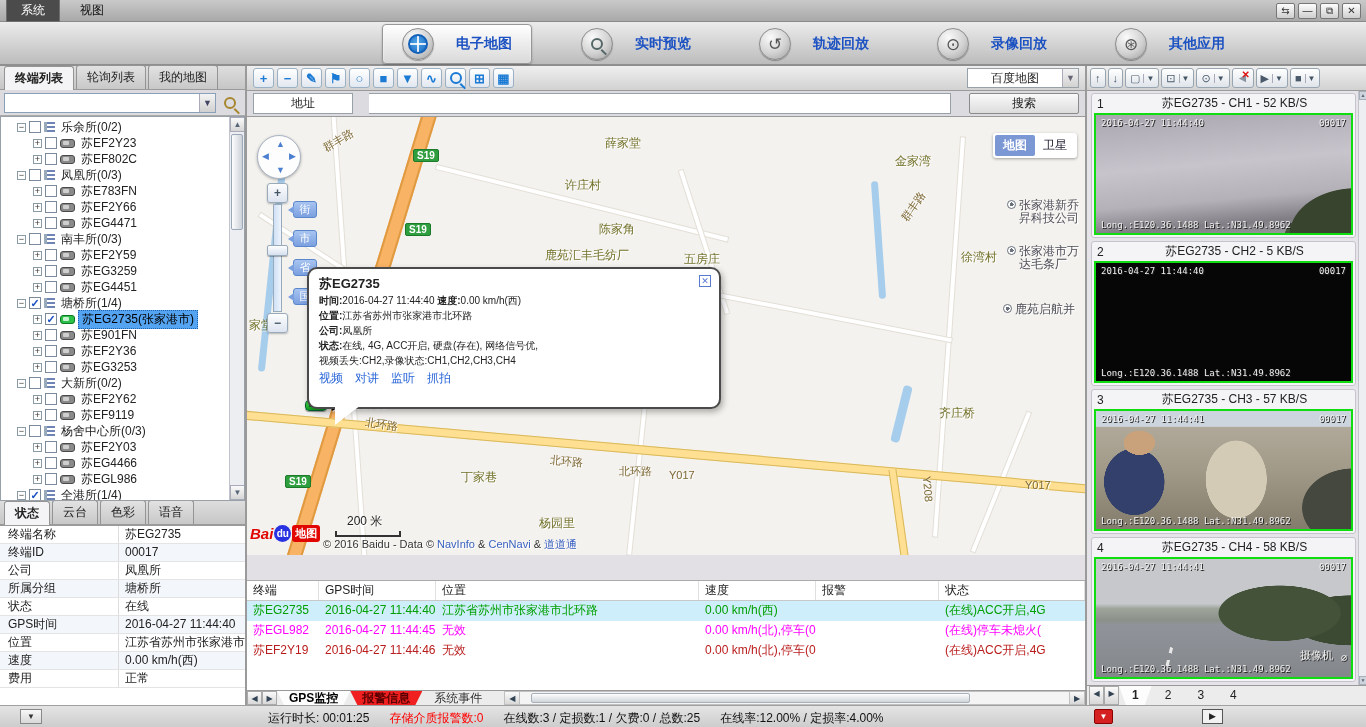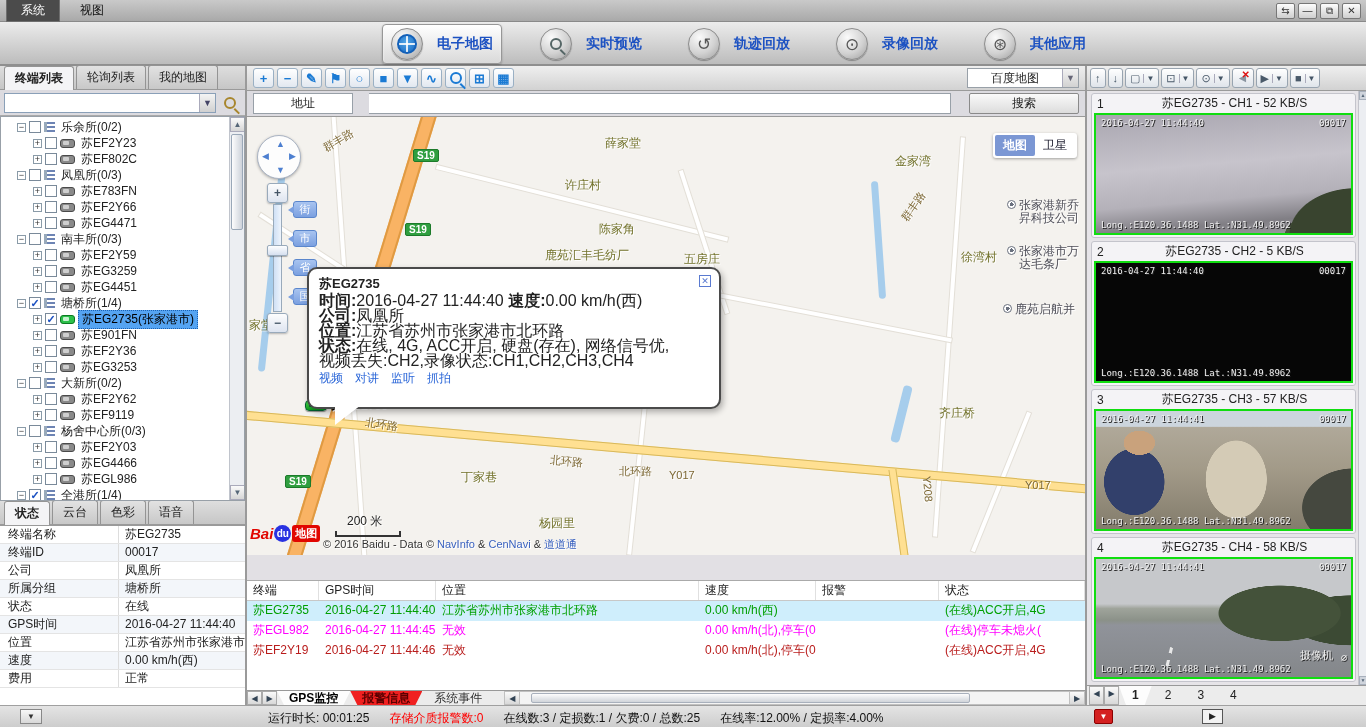--- a/index.html
+++ b/index.html
@@ -9,21 +9,21 @@
   
   #menubar{position:absolute;left:0;top:0;width:1366px;height:22px;background:linear-gradient(#c9c9c9,#a9a9a9);border-bottom:1px solid #8a8a8a;display:flex;align-items:center}
   .menu-item{padding:2px 14px;margin-left:6px;color:#111;cursor:default}
   .menu-item.active{background:#4b4b4b;color:#fff;border:1px solid #6e6e6e}
   #win-controls{position:absolute;right:5px;top:3px;display:flex;gap:3px}
   .winbtn{width:19px;height:16px;border:1px solid #777;border-radius:2px;background:linear-gradient(#fdfdfd,#cfcfcf);font-size:10px;line-height:14px;text-align:center;color:#333}
 
   
   #toolbar{position:absolute;left:0;top:22px;width:1366px;height:44px;background:linear-gradient(#ececec,#bcbcbc);border-bottom:2px solid #8f8f8f}
   #toolbar-buttons{position:absolute;left:382px;top:0;height:44px;display:flex;align-items:center;gap:30px}
-  .tbtn{display:flex;align-items:center;gap:14px;padding:3px 8px;border-radius:4px}
+  .tbtn{display:flex;align-items:center;gap:22px;padding:3px 19px;border-radius:4px}
   .tbtn.active{background:linear-gradient(#ffffff,#d9d9d9);border:1px solid #979797;box-shadow:inset 0 1px 2px rgba(255,255,255,.9),0 1px 2px rgba(0,0,0,.25)}
   .ticon{width:32px;height:32px;border-radius:50%;border:1px solid #8d8d8d;background:radial-gradient(circle at 35% 28%,#fafafa,#d2d2d2 55%,#9e9e9e);display:flex;align-items:center;justify-content:center;font-size:17px;color:#555;box-shadow:0 1px 1px rgba(0,0,0,.3)}
   .tlabel{font-size:14px;font-weight:bold;color:#1d52c2}
   .globe{width:20px;height:20px;border-radius:50%;border:2px solid #1360b8;background:
     linear-gradient(rgba(255,255,255,.85),rgba(255,255,255,.85)) 50% 50%/100% 2px no-repeat,
     linear-gradient(rgba(255,255,255,.85),rgba(255,255,255,.85)) 50% 50%/2px 100% no-repeat,
     radial-gradient(circle at 45% 40%,#52a8e8,#1565c0)}
   .magshape{position:relative;width:12px;height:12px;border:2px solid #566;border-radius:50%;display:inline-block}
   .magshape::after{content:"";position:absolute;left:9px;top:9px;width:7px;height:2px;background:#566;transform:rotate(45deg);transform-origin:left top}
   .magshape.gold{border-color:#a8862e}.magshape.gold::after{background:#a8862e}
@@ -93,21 +93,21 @@
   #maptoggle span{padding:2px 8px;font-size:12px;border-radius:2px}
   #maptoggle .on{background:#7b97d4;color:#fff;font-weight:bold}
   #maptoggle .off{color:#223}
   
   #marker{position:absolute;left:58px;top:283px;width:22px;height:11px;border-radius:4px;background:linear-gradient(#4ade4a,#0f9f1f);border:1px solid #063;box-shadow:0 1px 1px rgba(0,0,0,.4)}
   #marker::after{content:"";position:absolute;left:3px;top:2px;width:8px;height:4px;background:#063;border-radius:1px}
   #marker-label{position:absolute;left:84px;top:280px;font-weight:bold;color:#000;font-size:12px;text-shadow:1px 1px 0 #fff}
   #popup{position:absolute;left:60px;top:150px;width:414px;height:142px;background:#fff;border:2px solid #4a4a4a;border-radius:10px;padding:6px 10px;box-shadow:2px 3px 6px rgba(0,0,0,.3);z-index:5}
   #popup::after{content:"";position:absolute;left:26px;bottom:-18px;border-top:20px solid #fff;border-right:26px solid transparent}
   #popup .ptitle{font-weight:bold;font-size:13px}
-  #popup .pline{font-size:16px;line-height:15px}
+  #popup .pline{font-size:10px;line-height:15px}
   #popup .pline b{font-weight:bold}
   #popup-close{position:absolute;right:8px;top:6px;width:12px;height:12px;border:1px solid #5a7ad0;color:#5a7ad0;font-size:9px;line-height:11px;text-align:center}
   #popup-links{margin-top:2px}
   #popup-links span{color:#2a66d8;margin-right:12px}
   
   #scalebar{position:absolute;left:100px;top:396px;color:#222;font-size:12px;text-shadow:1px 1px 0 #fff}
   #scaleline{position:absolute;left:88px;top:414px;width:66px;height:6px;border:2px solid #333;border-top:none}
   #bdlogo{position:absolute;left:3px;top:408px;display:flex;align-items:center;font-weight:bold}
   #bdlogo .bai{color:#e10600;font-size:15px;font-style:italic}
   #bdlogo .du{background:#2932e1;color:#fff;border-radius:50%;width:17px;height:17px;font-size:10px;text-align:center;line-height:17px;margin:0 1px}
@@ -554,22 +554,22 @@
       </div>
 
       <div id="marker"></div>
       <div id="marker-label">苏EG2735</div>
 
       <div id="popup">
         <div class="ptitle">苏EG2735</div>
         <div id="popup-close">✕</div>
         <div id="popup-lines">
             <div class="pline"><b>时间:</b><span>2016-04-27 11:44:40      </span><b>速度:</b><span>0.00 km/h(西)</span></div>
+            <div class="pline"><b>位置:</b><span>江苏省苏州市张家港市北环路</span></div>
             <div class="pline"><b>公司:</b><span>凤凰所</span></div>
-            <div class="pline"><b>位置:</b><span>江苏省苏州市张家港市北环路</span></div>
             <div class="pline"><b>状态:</b><span>在线, 4G, ACC开启, 硬盘(存在), 网络信号优,</span></div>
             <div class="pline"><span>视频丢失:CH2,录像状态:CH1,CH2,CH3,CH4</span></div>
           </div>
         <div id="popup-links"><span>视频</span><span>对讲</span><span>监听</span><span>抓拍</span></div>
       </div>
 
       <div id="scalebar">200 米</div>
       <div id="scaleline"></div>
       <div id="bdlogo">
         <span class="bai">Bai</span>

